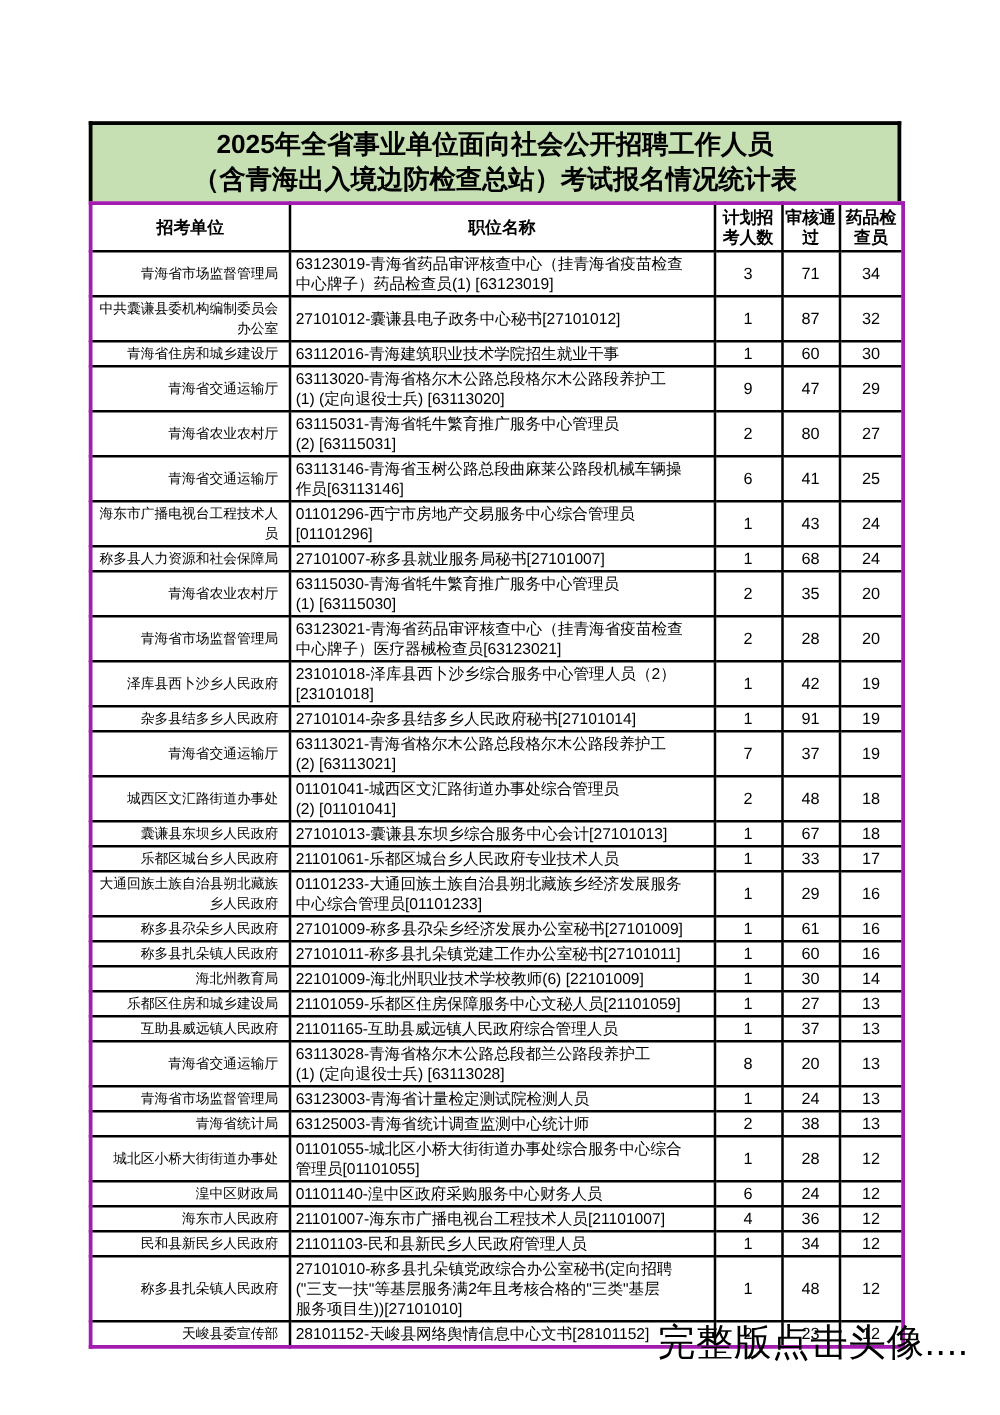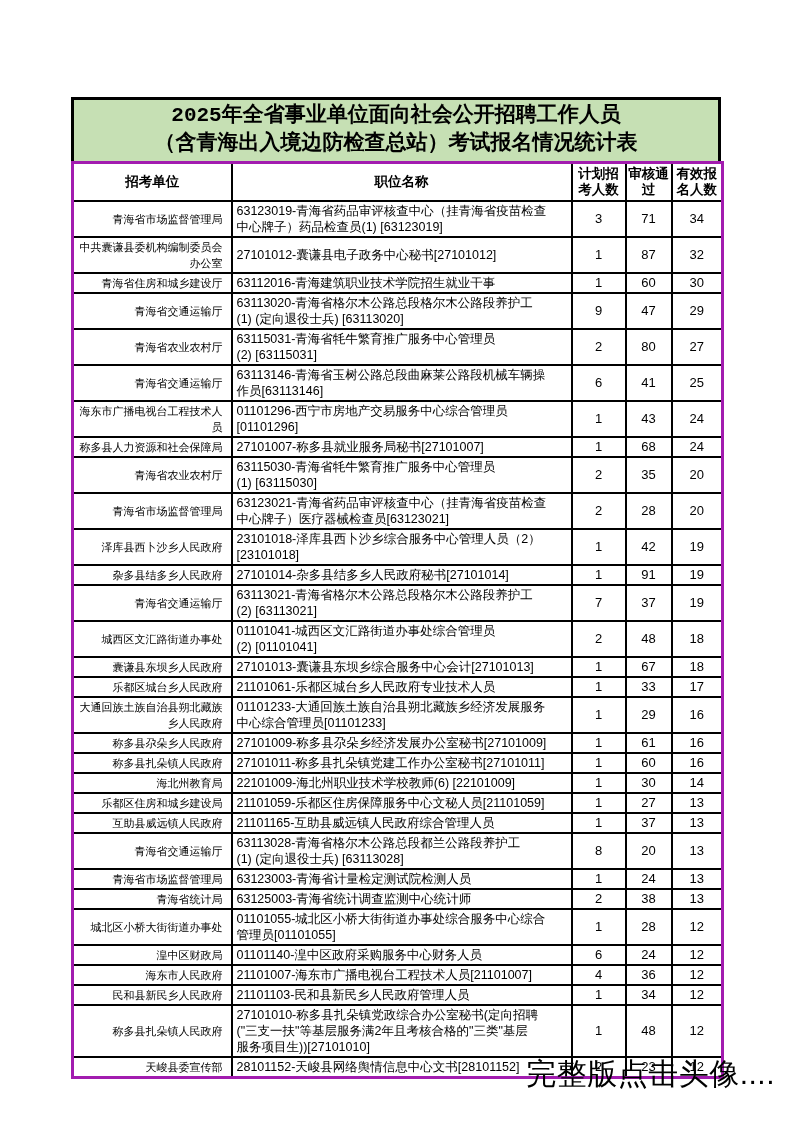--- a/index.html
+++ b/index.html
@@ -86,40 +86,40 @@
     white-space: nowrap;
   }
 </style>
 </head>
 <body>
 
 <div class="doc">
 
   <div class="table-block">
 
-    <div class="title-band" style="background: rgb(198, 224, 180); font-family: Liberation Mono, monospace;">
+    <div class="title-band" style="background: rgb(198, 224, 180);">
       <div>2025年全省事业单位面向社会公开招聘工作人员</div>
       <div>（含青海出入境边防检查总站）考试报名情况统计表</div>
     </div>
 
     <table class="stats">
       <colgroup>
         <col class="c1">
           <col class="c2">
           <col class="c3">
           <col class="c4">
           <col class="c5">
       </colgroup>
       <thead>
         <tr>
           <th>招考单位</th>
           <th>职位名称</th>
           <th>计划招考人数</th>
           <th>审核通过</th>
-          <th>有效报名人数</th>
+          <th>药品检查员</th>
         </tr>
       </thead>
       <tbody>
           <tr>
             <td class="c-unit">青海省市场监督管理局</td>
             <td class="c-pos">63123019-青海省药品审评核查中心（挂青海省疫苗检查
 中心牌子）药品检查员(1) [63123019]</td>
             <td class="c-num">3</td>
             <td class="c-num">71</td>
             <td class="c-num">34</td>

